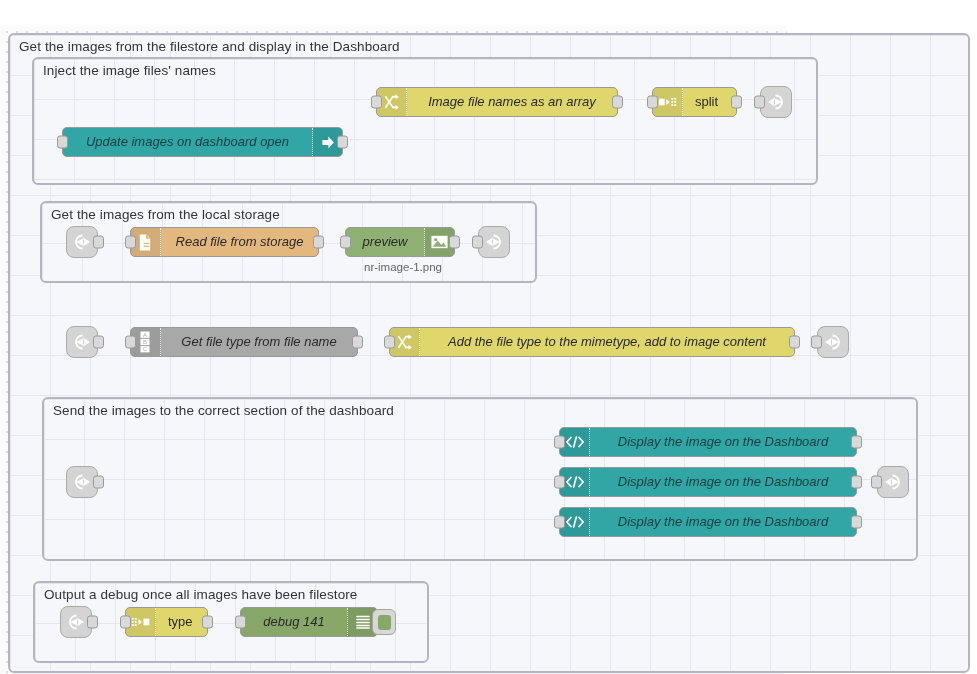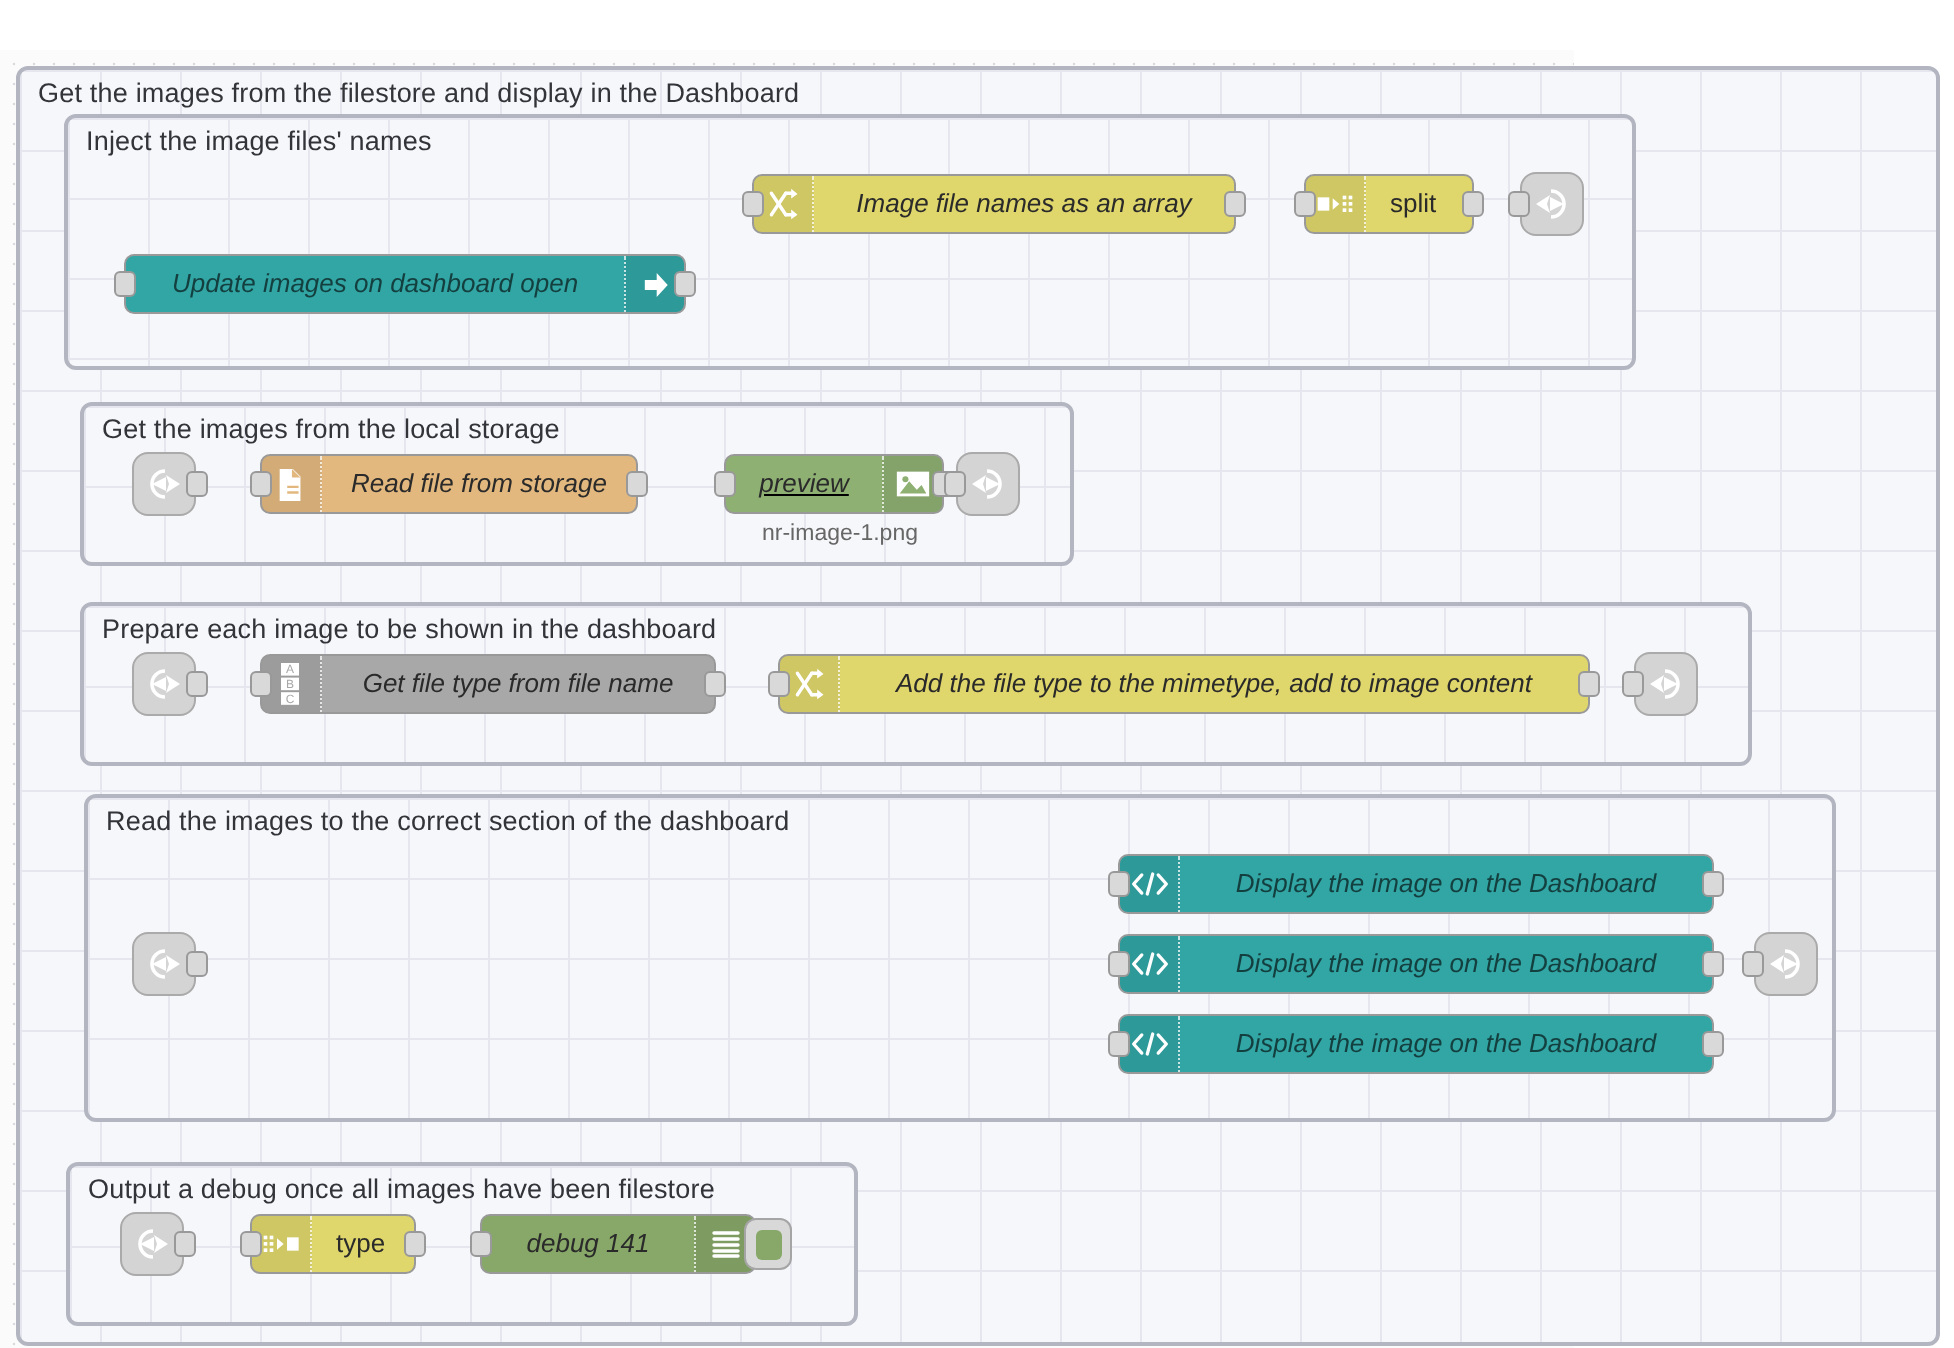--- a/index.html
+++ b/index.html
@@ -293,21 +293,21 @@
           <path d="M9.5 1.5 v4.5 h4.5 Z" fill="#e2b87f"></path>
           <path d="M7 11 h6 M7 14 h6" stroke="#e2b87f" stroke-width="1.3"></path>
         </svg>
       </div>
       <div class="node-label">Read file from storage</div>
     </div>
     <div class="port in"></div>
     <div class="port out"></div>
   </div>
 
-  <div class="node c-previewgreen" style="left:362px; top:202px; width:110px;text-decoration:underline;">
+  <div class="node c-previewgreen" style="left:345px; top:202px; width:110px;">
     <div class="body">
       <div class="node-label">preview</div>
       <div class="icon-box right">
         <svg class="svgicon" width="19" height="16" viewBox="0 0 20 16">
           <rect x="1.5" y="1.5" width="17" height="13" fill="#fff"></rect>
           <circle cx="6" cy="5.5" r="1.6" fill="#8fb073"></circle>
           <path d="M3 13 L8 6.5 L12 11 L14.5 8.5 L17 13 Z" fill="#8fb073"></path>
         </svg>
       </div>
     </div>
@@ -318,23 +318,20 @@
 
   <div class="linknode" style="left:478px; top:201px;">
     <div class="port in" style="left:-7px;"></div>
     <svg class="svgicon" width="20" height="20" viewBox="0 0 20 20">
       <path d="M9.5 3.5 A6.5 6.5 0 0 1 9.5 16.5" fill="none" stroke="#fff" stroke-width="1.8"></path>
       <path d="M2 10 L9 5.5 L7.5 10 L9 14.5 Z" fill="#fff"></path>
       <path d="M9 6.5 L16 10 L9 13.5 Z" fill="#fff"></path>
     </svg>
   </div>
 
-  <div class="group" style="left:40px; top:276px; width:836px; height:82px;">
-    <div class="group-label">Prepare each image to be shown in the dashboard</div>
-  </div>
 
   <div class="linknode" style="left:66px; top:301px;">
     <svg class="svgicon" width="20" height="20" viewBox="0 0 20 20">
       <path d="M10.5 3.5 A6.5 6.5 0 0 0 10.5 16.5" fill="none" stroke="#fff" stroke-width="1.8"></path>
       <path d="M18 10 L11 5.5 L12.5 10 L11 14.5 Z" fill="#fff"></path>
       <path d="M11 6.5 L4 10 L11 13.5 Z" fill="#fff"></path>
     </svg>
     <div class="port out" style="right:-7px;"></div>
   </div>
 
@@ -379,21 +376,21 @@
   <div class="linknode" style="left:817px; top:301px;">
     <div class="port in" style="left:-7px;"></div>
     <svg class="svgicon" width="20" height="20" viewBox="0 0 20 20">
       <path d="M9.5 3.5 A6.5 6.5 0 0 1 9.5 16.5" fill="none" stroke="#fff" stroke-width="1.8"></path>
       <path d="M2 10 L9 5.5 L7.5 10 L9 14.5 Z" fill="#fff"></path>
       <path d="M9 6.5 L16 10 L9 13.5 Z" fill="#fff"></path>
     </svg>
   </div>
 
   <div class="group" style="left:42px; top:372px; width:876px; height:164px;">
-    <div class="group-label">Read the images to the correct section of the dashboard</div>
+    <div class="group-label">Send the images to the correct section of the dashboard</div>
   </div>
 
   <div class="linknode" style="left:66px; top:441px;">
     <svg class="svgicon" width="20" height="20" viewBox="0 0 20 20">
       <path d="M10.5 3.5 A6.5 6.5 0 0 0 10.5 16.5" fill="none" stroke="#fff" stroke-width="1.8"></path>
       <path d="M18 10 L11 5.5 L12.5 10 L11 14.5 Z" fill="#fff"></path>
       <path d="M11 6.5 L4 10 L11 13.5 Z" fill="#fff"></path>
     </svg>
     <div class="port out" style="right:-7px;"></div>
   </div>

